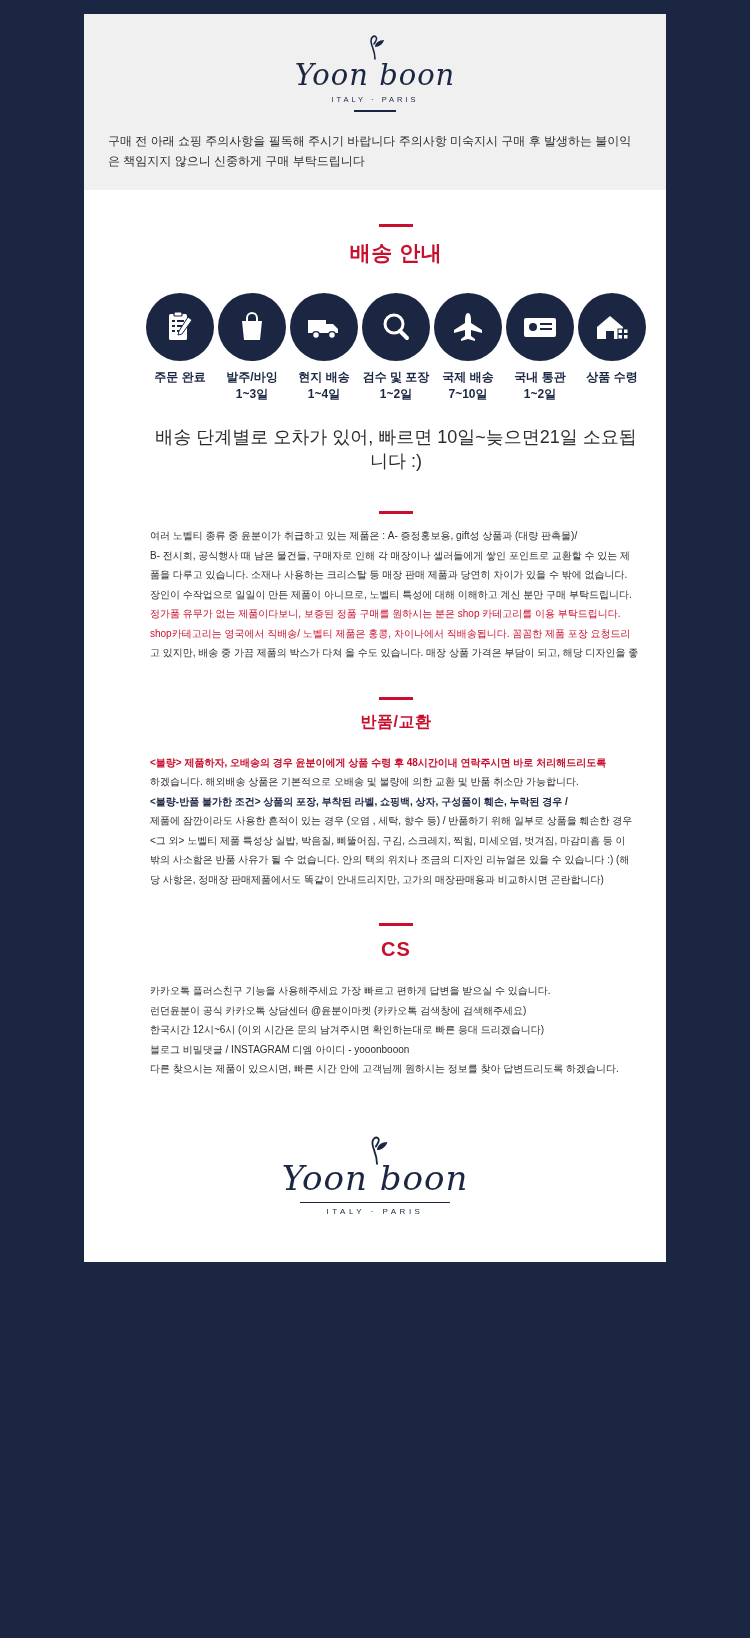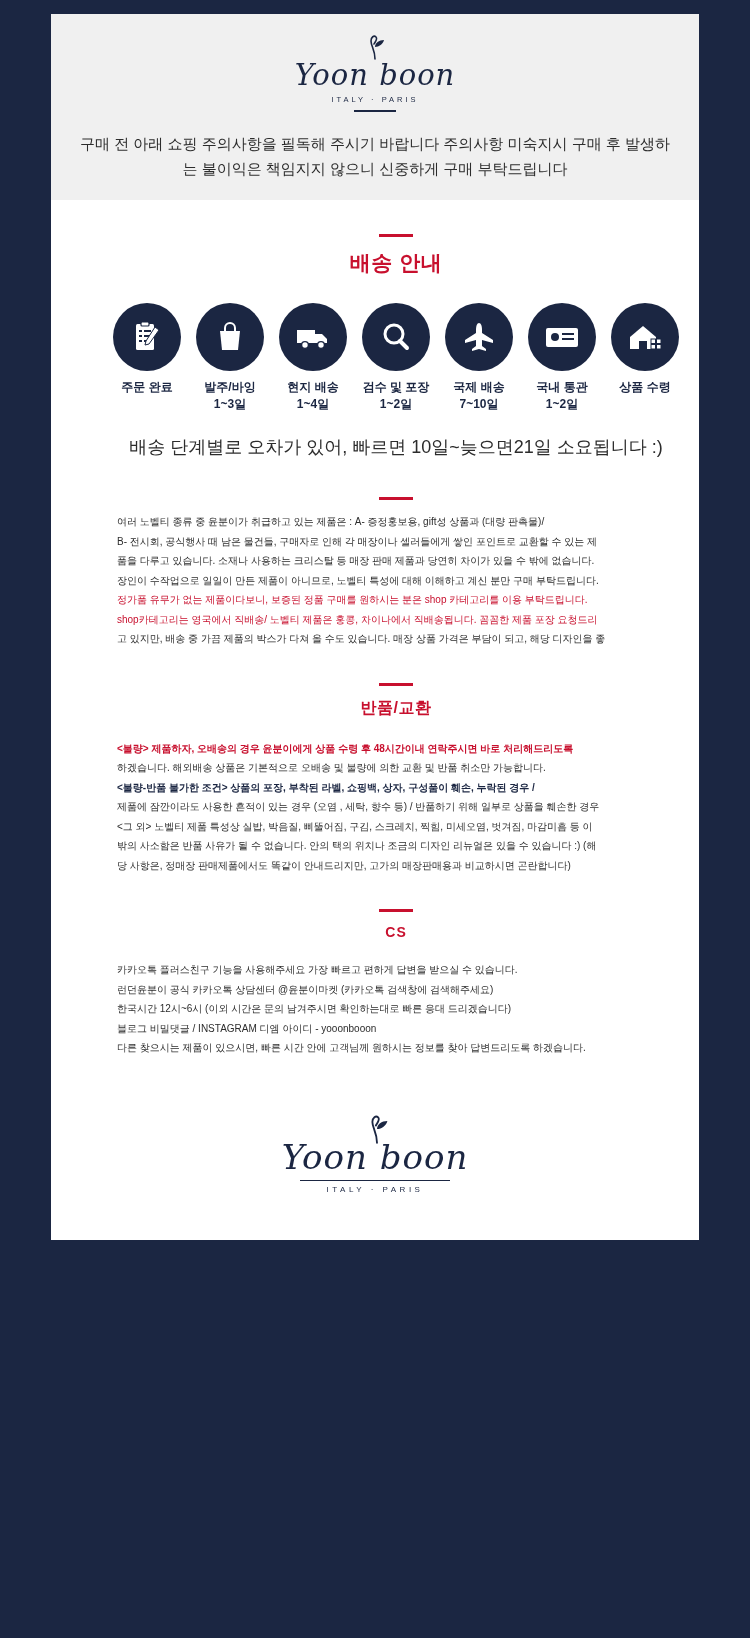--- a/index.html
+++ b/index.html
@@ -13,21 +13,21 @@
     color: #2b2b2b;
   }
   .page {
     width: 750px;
     min-height: 1638px;
     background: #1b2642;
     padding: 14px 16px 16px 16px;
   }
   .sheet {
     background: #ffffff;
-    width: 648px;
+    width: 582px;
     margin: 0 auto;
   }
 
   
   .header {
     background: #f0f0f0;
     padding: 10px 0 0 0;
     position: relative;
   }
   .logo-wrap {
@@ -65,51 +65,51 @@
     letter-spacing: 3px;
     color: #1b2642;
     margin-top: 4px;
   }
   .logo-rule {
     width: 42px; height: 2px;
     background: #1b2642;
     margin-top: 6px;
   }
   .notice {
-    font-size: 15px;
+    font-size: 12px;
     line-height: 1.65;
     color: #2c2c2c;
     padding: 12px 24px 18px 24px;
-    text-align: center;
+    text-align: left;
   }
 
   
   .section { padding: 0 24px; margin-left: 42px; }
   .divider {
     width: 34px; height: 3px;
     background: #c8102e;
     margin: 34px auto 12px auto;
   }
   .sec-title {
     text-align: center;
     color: #c8102e;
     font-size: 21px;
     font-weight: bold;
     letter-spacing: 0.5px;
     margin-bottom: 20px;
   }
   .sec-title.small { font-size: 16px; }
-  .sec-title.cs { font-size: 14px; letter-spacing: 1px; }
+  .sec-title.cs { font-size: 20px; letter-spacing: 1px; }
 
   
   .steps {
     display: flex;
     justify-content: center;
     align-items: flex-start;
-    gap: 15px;
+    gap: 4px;
     padding: 6px 0 0 0;
   }
   .step { width: 78px; text-align: center; }
   .circle {
     width: 68px; height: 68px;
     border-radius: 50%;
     background: #1b2642;
     margin: 0 auto 8px auto;
     display: flex; align-items: center; justify-content: center;
   }

